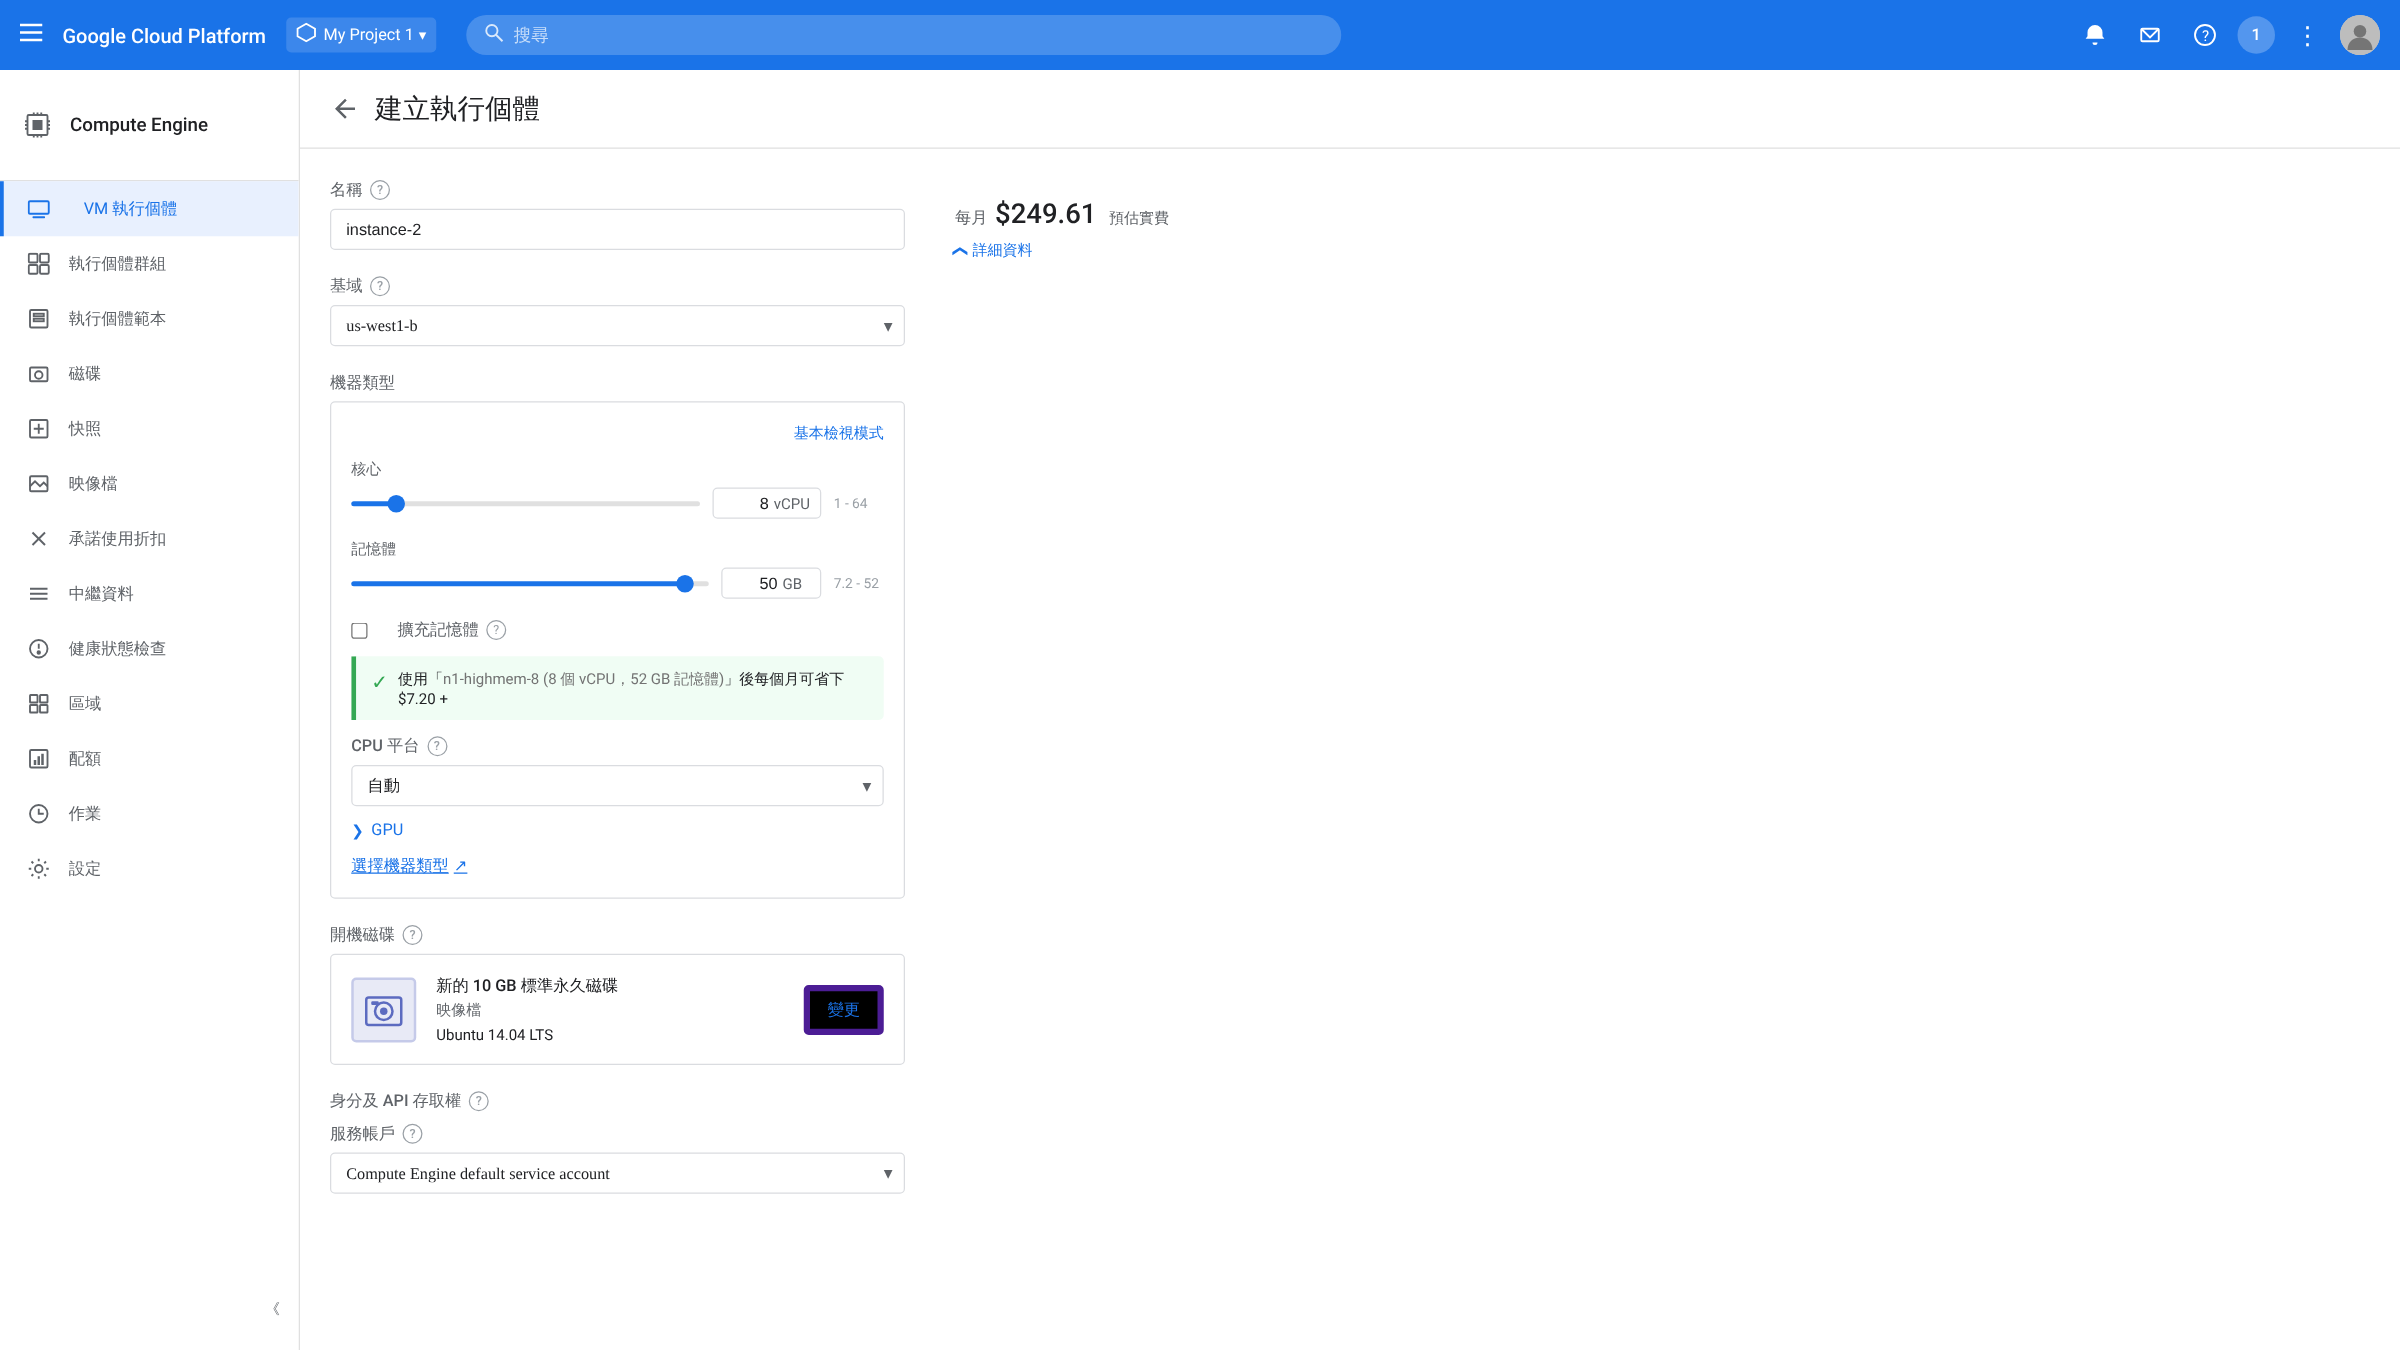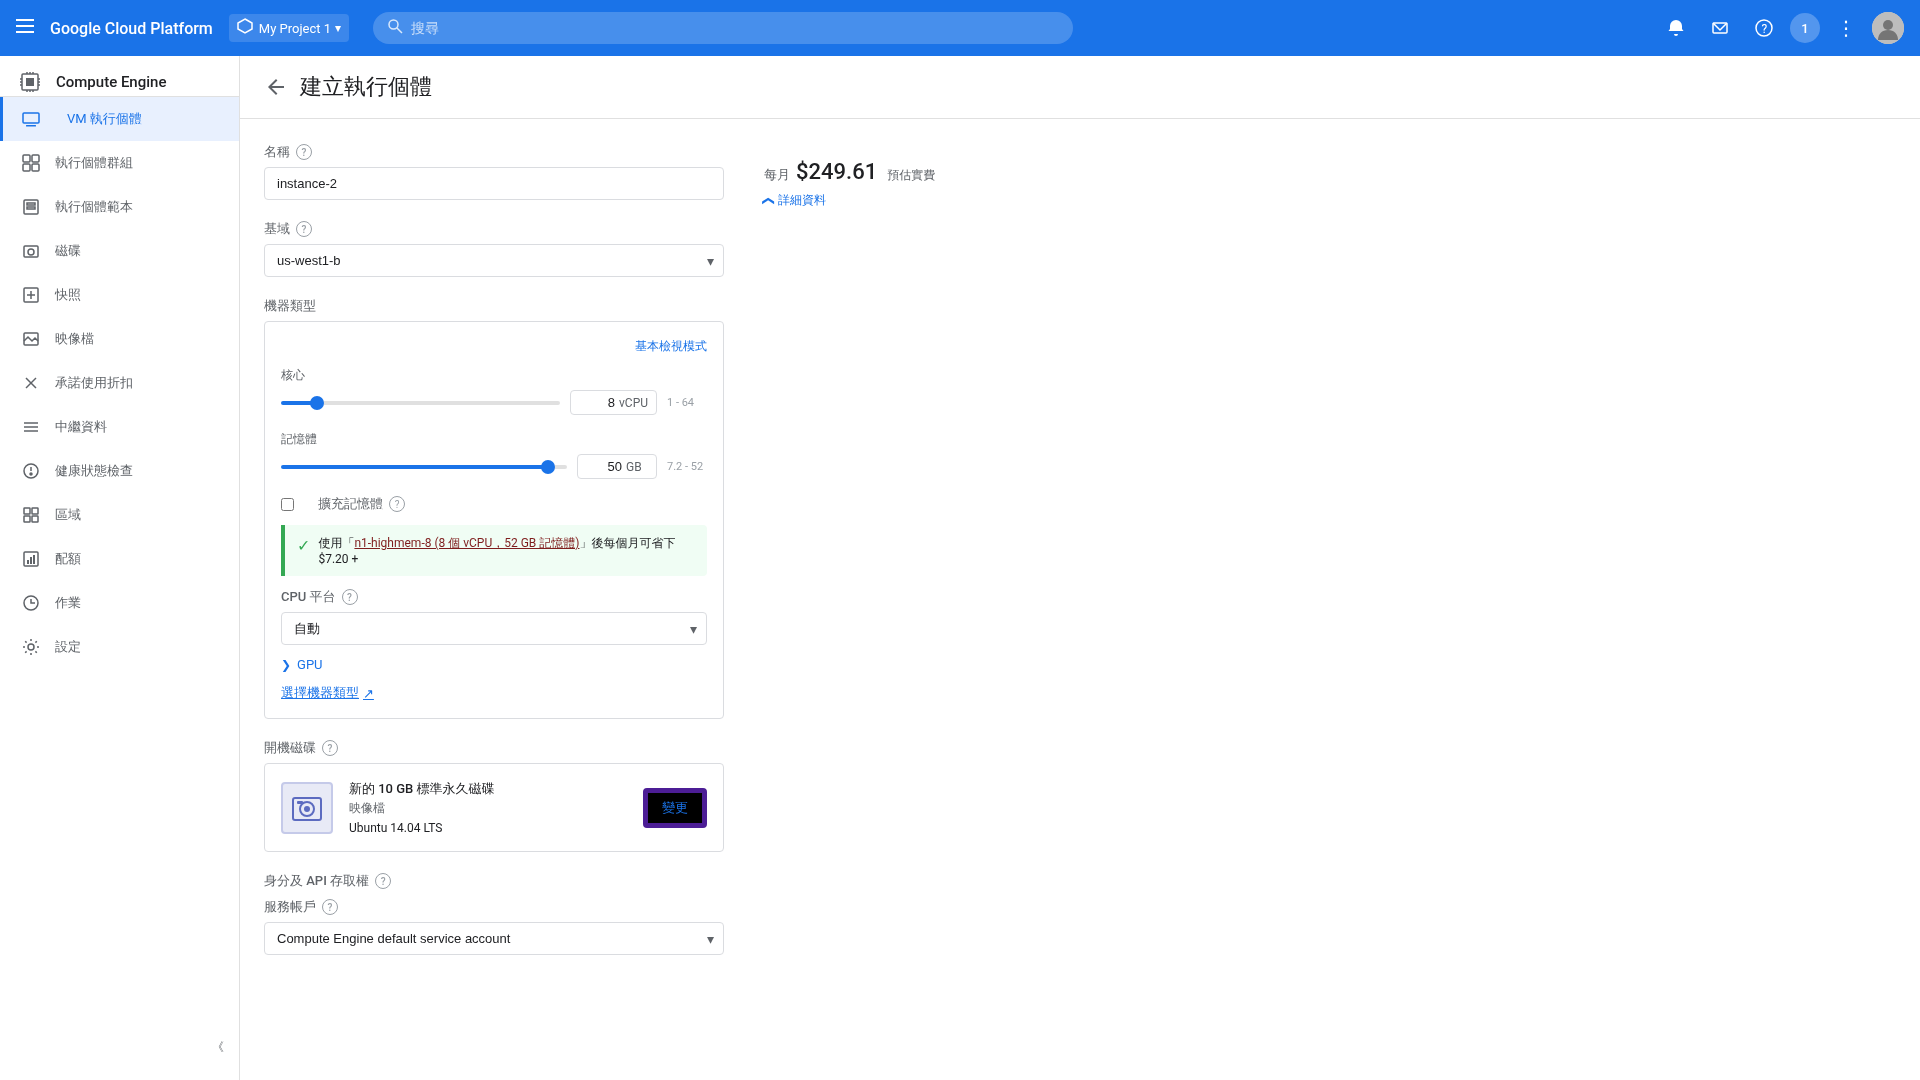--- a/index.html
+++ b/index.html
@@ -80,23 +80,22 @@
       border-right: 1px solid #e0e0e0;
       position: fixed;
       top: 56px;
       bottom: 0;
       overflow-y: auto;
       z-index: 50;
     }
     .sidebar-header {
       display: flex;
       align-items: center;
-      padding: 0 16px;
+      padding: 30px 16px;
       border-bottom: 1px solid #e0e0e0;
-      margin-top: 12px;
     }
     .sidebar-header .sidebar-icon {
       width: 28px; height: 28px;
       margin-right: 12px;
       color: #5f6368;
       font-size: 22px;
       display: flex; align-items: center; justify-content: center;
     }
     .sidebar-header .sidebar-title {
       font-size: 15px;
@@ -211,20 +210,21 @@
       width: 100%;
       border: 1px solid #dadce0;
       border-radius: 4px;
       padding: 8px 14px 8px 12px;
       font-size: 13px;
       color: #202124;
       outline: none;
       background: white;
       appearance: none;
       cursor: pointer;
+      font-family: Liberation Serif, serif;
     }
     .select-arrow {
       position: absolute;
       right: 10px;
       top: 50%;
       transform: translateY(-50%);
       pointer-events: none;
       color: #5f6368;
       font-size: 14px;
     }
@@ -328,21 +328,21 @@
       display: flex;
       align-items: flex-start;
       gap: 8px;
     }
     .rec-check {
       color: #34a853;
       font-size: 16px;
       flex-shrink: 0;
       margin-top: 1px;
     }
-    .rec-link { color: #7f1d1d; text-decoration: underline; cursor: pointer; }
+    .rec-link { color: #737373; cursor: pointer; }
 
     .gpu-section {
       display: flex;
       align-items: center;
       gap: 6px;
       margin-bottom: 12px;
     }
     .expand-icon { font-size: 12px; color: #1a73e8; }
     .gpu-label { color: #1a73e8; font-size: 13px; cursor: pointer; }
 

